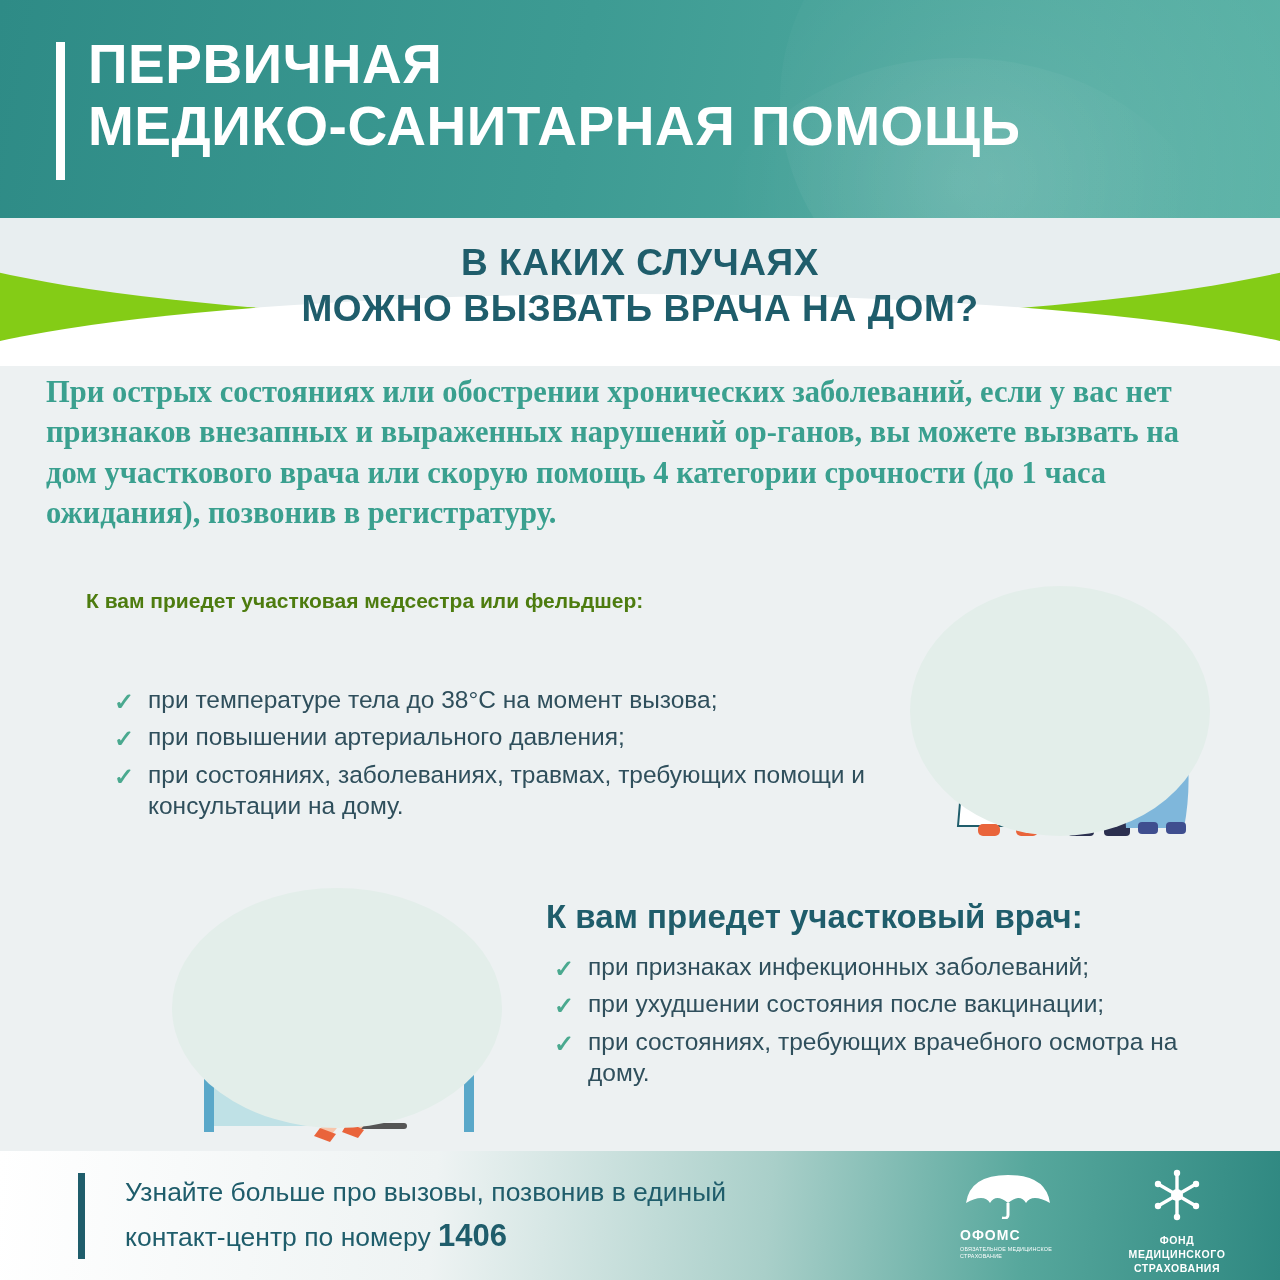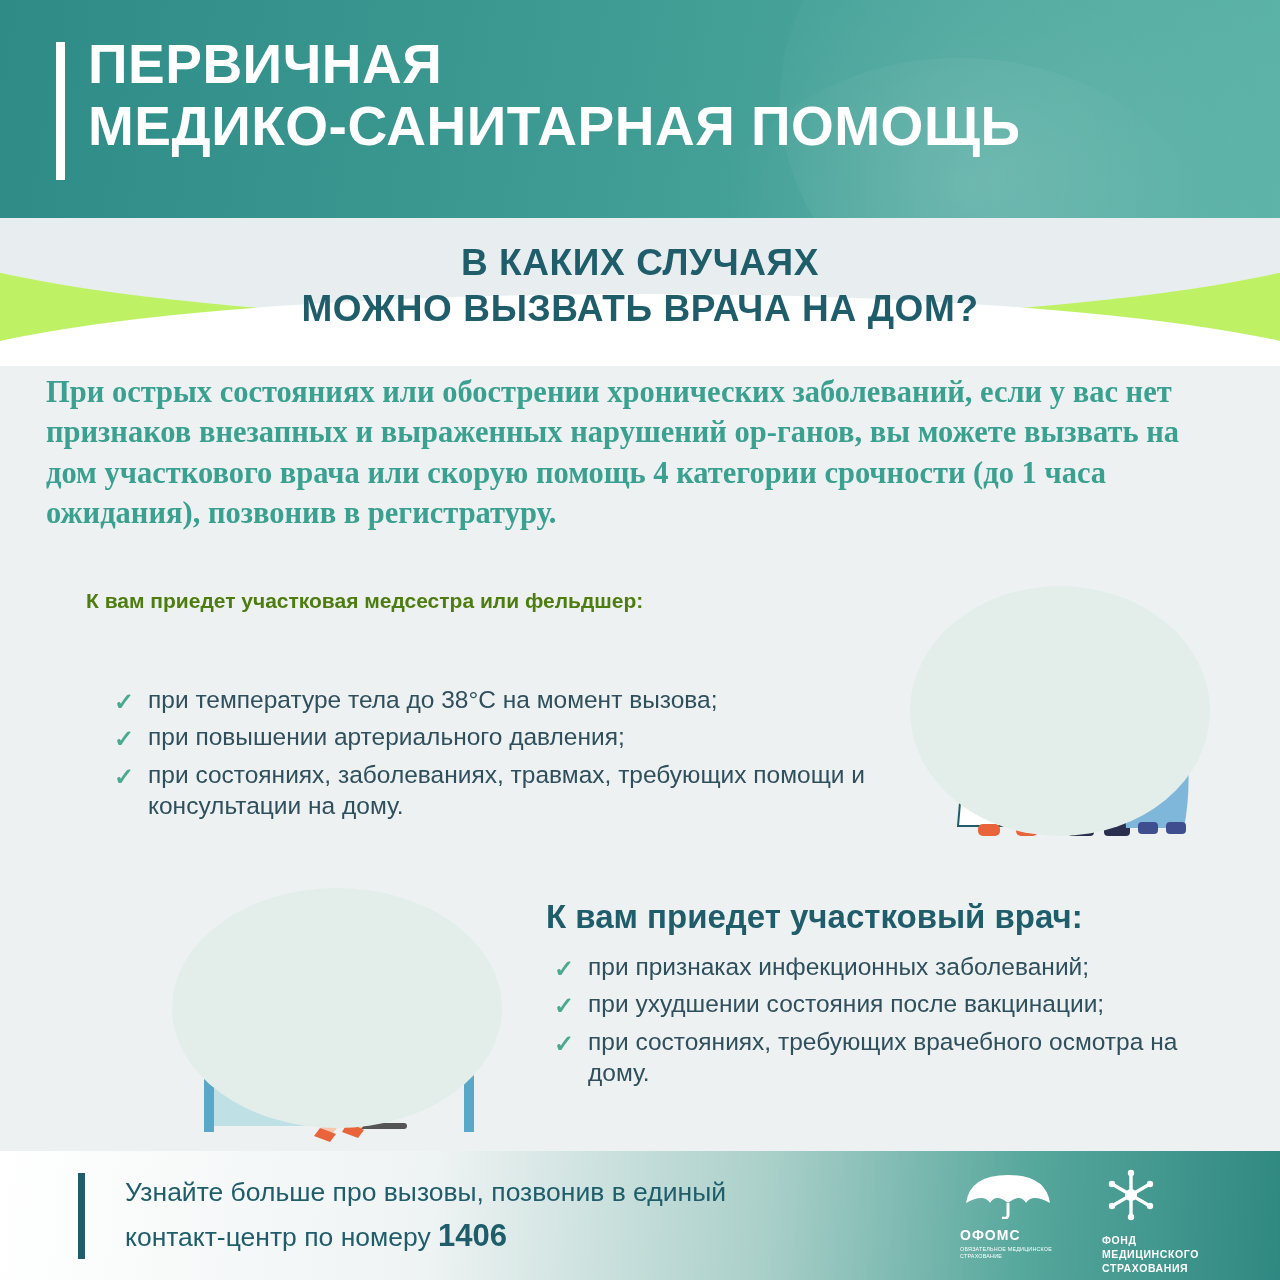--- a/index.html
+++ b/index.html
@@ -66,21 +66,21 @@
     letter-spacing: 0.5px;
     font-weight: 700;
     text-transform: uppercase;
   }
   .header-title .line2 { display: block; }
 
   
   .band {
     position: relative;
     height: 148px;
-    background: #bef264;
+    background: #84cc16;
     overflow: hidden;
     padding-left: 43px;
   }
   .band::before {
     content: "";
     position: absolute;
     left: -8%;
     top: -96px;
     width: 116%;
     height: 200px;
@@ -266,21 +266,21 @@
     font-size: 5.4px;
     letter-spacing: 0.2px;
     line-height: 1.35;
     margin-top: 3px;
   }
   .logo2 {
     position: absolute;
     left: 1102px;
     top: 16px;
     width: 150px;
-    text-align: left;
+    text-align: center;
     color: #ffffff;
   }
   .logo2 .cap {
     font-size: 10.5px;
     font-weight: bold;
     line-height: 1.35;
     letter-spacing: 0.6px;
     margin-top: 6px;
     text-transform: uppercase;
   }

